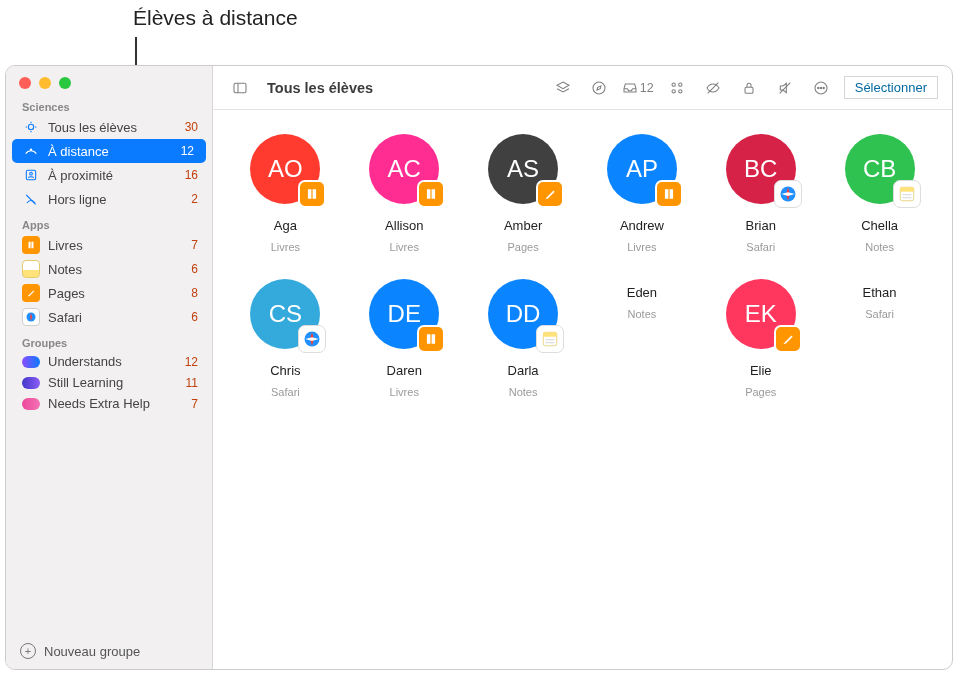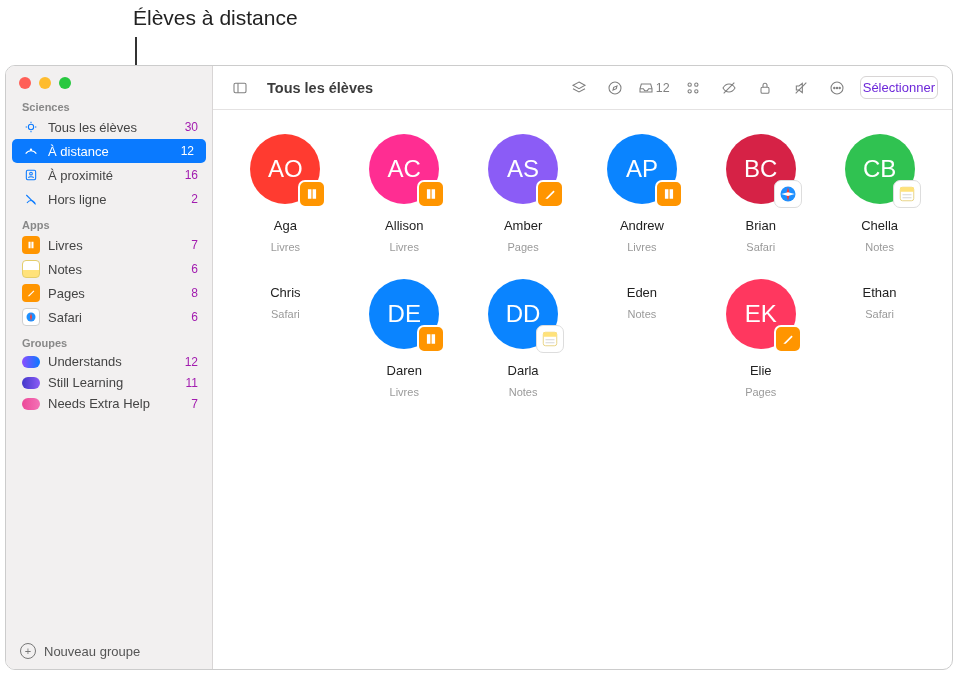--- a/index.html
+++ b/index.html
@@ -62,21 +62,21 @@
     font-size: 11px;
   }
   .side-item {
     display: flex;
     align-items: center;
     padding: 3px 14px 3px 16px;
     gap: 8px;
     cursor: default;
   }
   .side-item .label { flex: 1; }
-  .side-item .count { color: #a21caf; font-size: 12px; }
+  .side-item .count { color: #c2410c; font-size: 12px; }
   .side-item.selected {
     background: #0a7aff;
     color: #fff;
     border-radius: 5px;
     margin: 0 6px;
     padding-left: 10px;
     padding-right: 12px;
   }
   .side-item.selected .count { color: #fff; }
   .side-icon {
@@ -119,24 +119,24 @@
   .toolbar .spacer { flex: 1; }
   .tb-icon {
     width: 26px; height: 24px;
     display:flex; align-items:center; justify-content:center;
     color: #808080;
   }
   .tb-icon svg { stroke: #808080; }
   .inbox-group { display:flex; align-items:center; gap:2px; color:#808080; font-size:12.5px; }
   .select-btn {
     border: 1px solid #d8d5d5;
-    border-radius: 6px;
-    padding: 3px 2px;
+    border-radius: 0;
+    padding: 3px 10px;
     font-size: 13px;
-    color: #6d28d9;
+    color: #0369a1;
     background: #fff;
   }
 
   .grid {
     padding: 24px 18px;
     display: grid;
     grid-template-columns: repeat(6, 1fr);
     gap: 26px 10px;
   }
   .student {
@@ -163,21 +163,21 @@
   .badge.notes { background: #fff; border:1px solid #ddd; }
   .badge.pages { background: #ff9500; }
   .badge.livres { background: #ff9500; }
   .sname { font-size: 13px; color: #222; margin-top: 6px; }
   .sapp { font-size: 11px; color: #9a9a9a; }
 
   
   svg.icon { width: 16px; height: 16px; fill: none; stroke: currentColor; stroke-width: 1.6; }
 
   
-  .c-red{background:#ff3b30;} .c-pink{background:#ff2d92;} .c-orange{background:#8b5cf6;text-align:center;}
+  .c-red{background:#ff3b30;} .c-pink{background:#ff2d92;} .c-orange{background:#404040;text-align:center;}
   .c-blue{background:#0a84ff;} .c-darkred{background:#d62246;} .c-green{background:#30c251;}
   .c-lightblue{background:#34aadc;} .c-yellow{background:#ffcc00;} .c-magenta{background:#ff375f;}
 
   
   .mini-icon { width:18px; height:18px; border-radius:4px; display:flex; align-items:center; justify-content:center; }
   .mini-livres { background:#ff9500; }
   .mini-notes { background:linear-gradient(#fff 55%,#ffe27a 55%); border:1px solid #e4cd6a; }
   .mini-pages { background:#ff9500; }
   .mini-safari { background:#fff; border:1px solid #d0d0d0; }
   .groups-dot { width:18px; height:12px; border-radius:6px; }
@@ -438,20 +438,30 @@
                 <rect x="3" y="3" width="18" height="6" fill="#ffe27a"></rect>
                 <line x1="6" y1="13" x2="18" y2="13" stroke="#c8c8c8"></line>
                 <line x1="6" y1="17" x2="18" y2="17" stroke="#c8c8c8"></line>
               </svg>
             </div>
           </div>
           <div class="sname">Chella</div>
           <div class="sapp">Notes</div>
         </div>
         <div class="student">
+          <div class="bubble c-lightblue">
+            <span>CS</span>
+            <div class="badge safari">
+              <svg width="18" height="18" viewBox="0 0 24 24">
+                <circle cx="12" cy="12" r="10" fill="#1e90ff"></circle>
+                <polygon points="12,3 14.5,12 12,21 9.5,12" fill="#ff3b30"></polygon>
+                <polygon points="3,12 12,9.5 21,12 12,14.5" fill="#fff"></polygon>
+              </svg>
+            </div>
+          </div>
           <div class="sname">Chris</div>
           <div class="sapp">Safari</div>
         </div>
         <div class="student">
           <div class="bubble c-blue">
             <span>DE</span>
             <div class="badge livres">
               <svg width="14" height="14" viewBox="0 0 24 24" fill="#fff">
                 <path d="M5 4h6v16H5zM13 4h6v16h-6z"></path>
               </svg>

